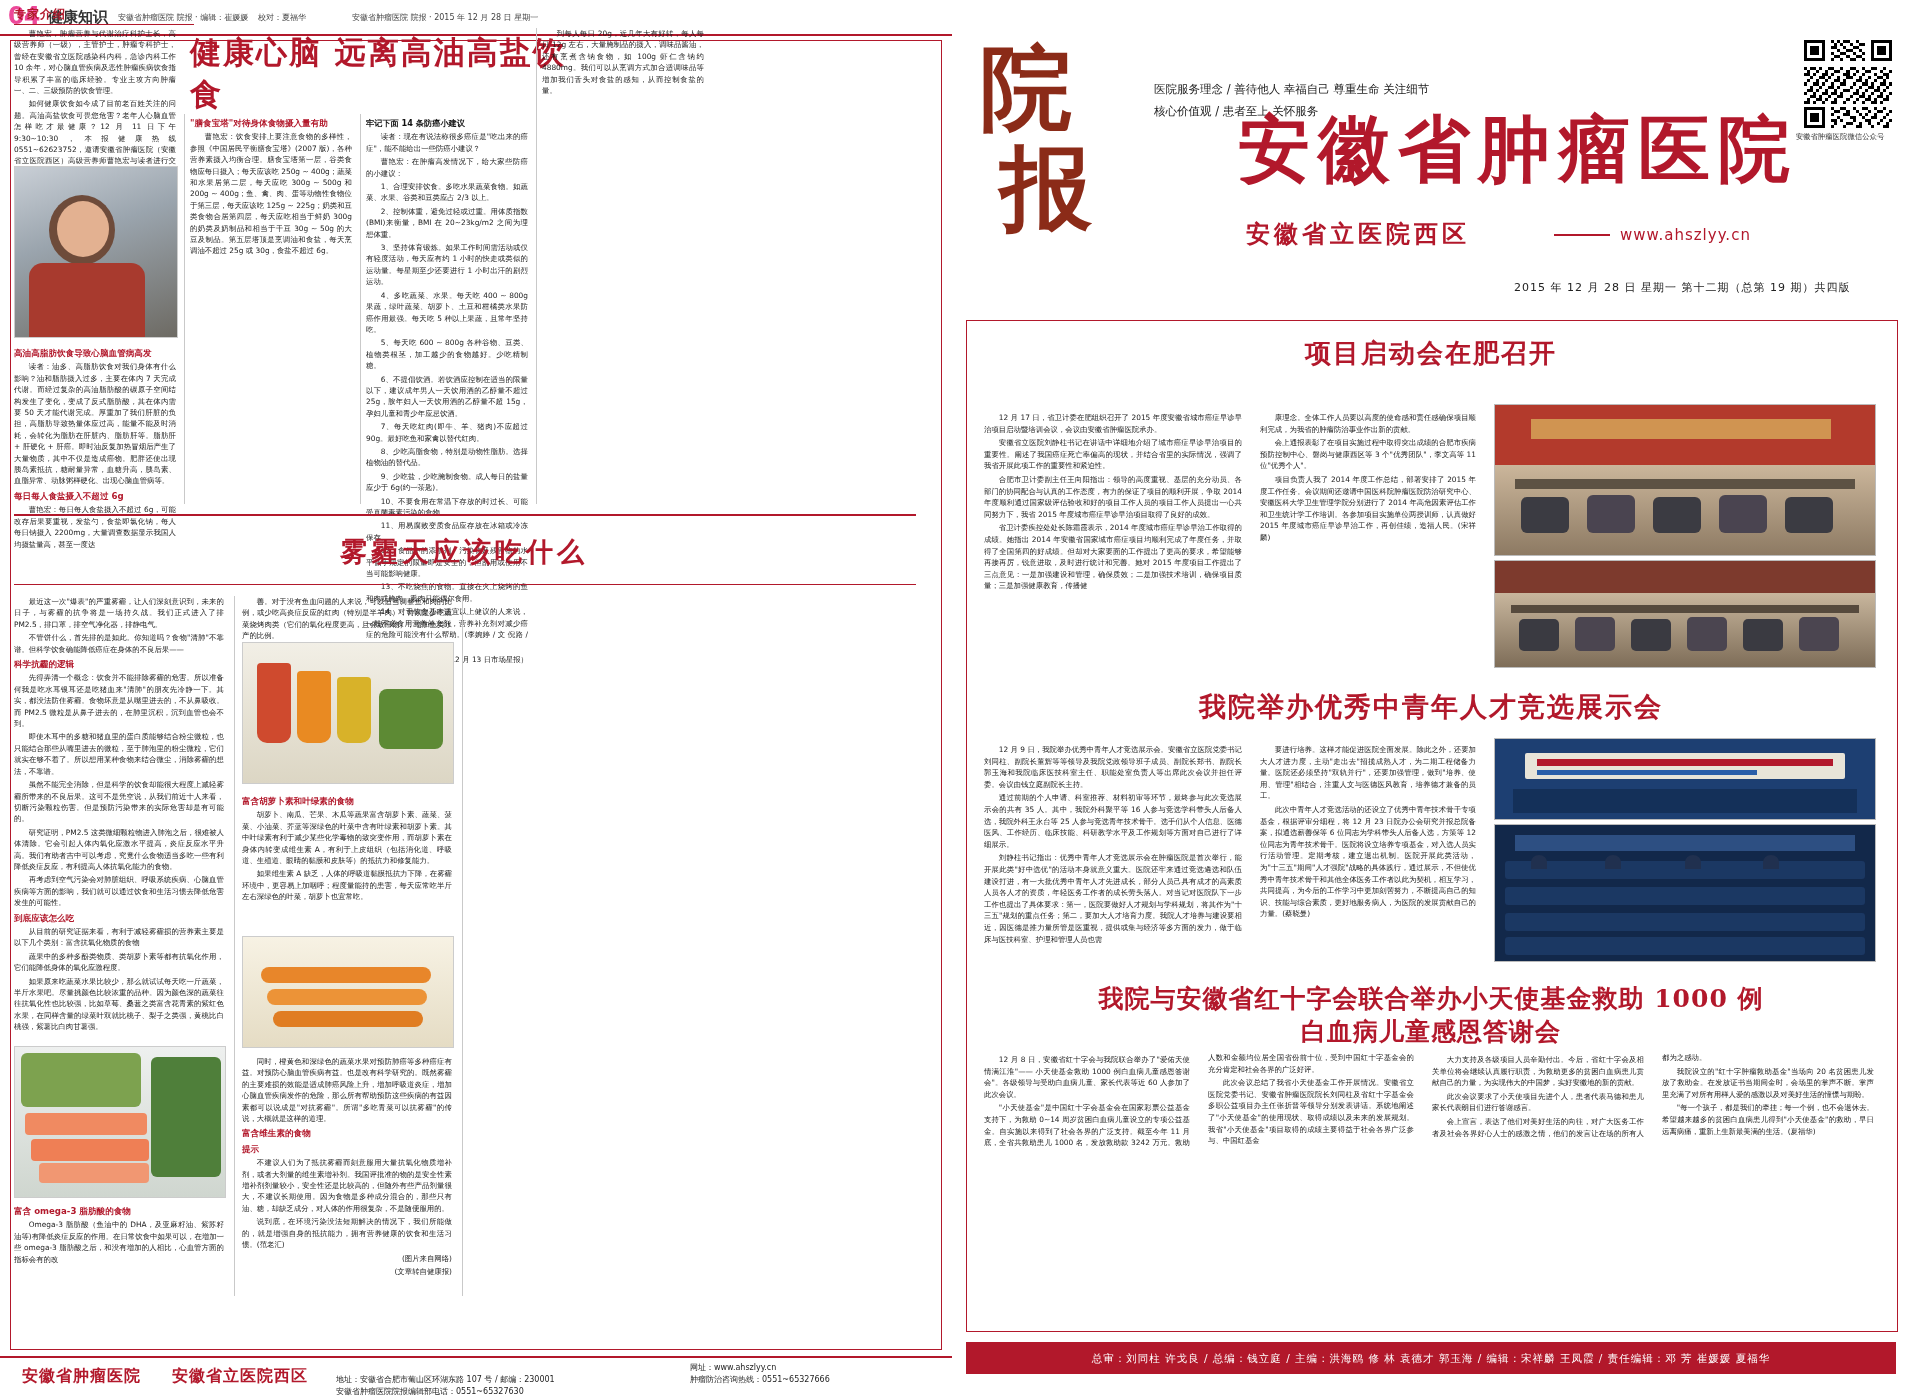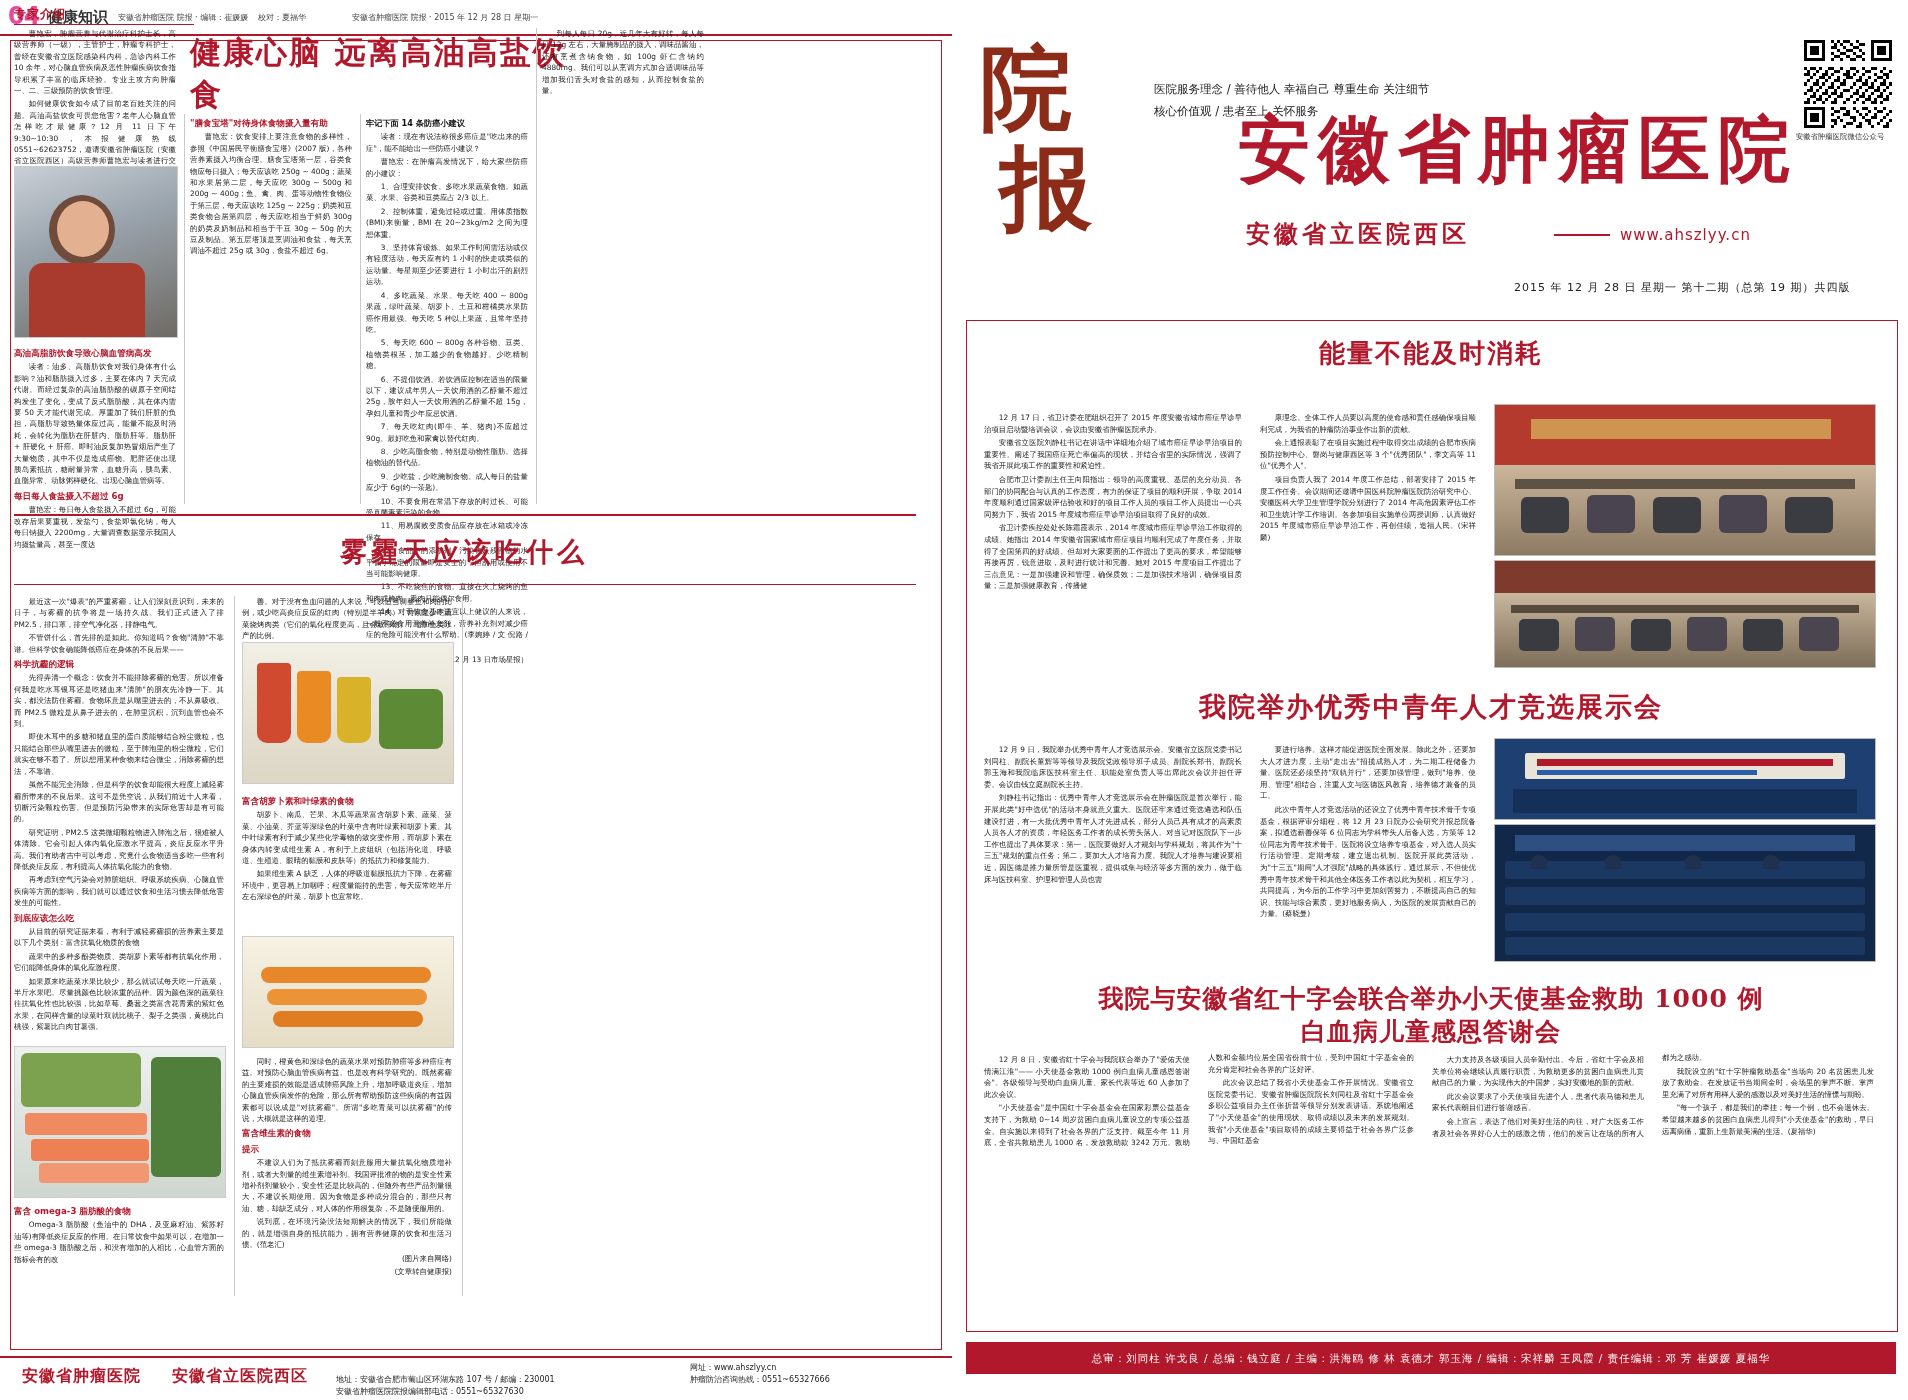--- a/index.html
+++ b/index.html
@@ -440,21 +440,21 @@
       <div class="mh-name">安徽省肿瘤医院</div>
       <div class="mh-sub">安徽省立医院西区</div>
       <div class="mh-url-line"></div>
       <div class="mh-url">www.ahszlyy.cn</div>
       <div class="mh-date">2015 年 12 月 28 日  星期一    第十二期（总第 19 期）共四版</div>
     </div>
 
     <div class="rp-frame"></div>
 
     <div class="rp-headline" style="left:34px;top:336px;width:886px;font-size:26px;line-height:34px;letter-spacing:2px;">
-      <div>能量不能及时消耗</div>
+      <div>项目启动会在肥召开</div>
     </div>
 
     <div class="rp-col" style="left:30px;top:410px;width:258px;">
       <p>12 月 17 日，省卫计委在肥组织召开了 2015 年度安徽省城市癌症早诊早治项目启动暨培训会议，会议由安徽省肿瘤医院承办。</p>
       <p>安徽省立医院刘静柱书记在讲话中详细地介绍了城市癌症早诊早治项目的重要性。阐述了我国癌症死亡率偏高的现状，并结合省里的实际情况，强调了我省开展此项工作的重要性和紧迫性。</p>
       <p>合肥市卫计委副主任王向阳指出：领导的高度重视、基层的充分动员、各部门的协同配合与认真的工作态度，有力的保证了项目的顺利开展，争取 2014 年度顺利通过国家级评估验收和好的项目工作人员的项目工作人员提出一心共同努力下，我省 2015 年度城市癌症早诊早治项目取得了良好的成效。</p>
       <p>省卫计委疾控处处长陈霜霞表示，2014 年度城市癌症早诊早治工作取得的成绩。她指出 2014 年安徽省国家城市癌症项目均顺利完成了年度任务，并取得了全国第四的好成绩。但却对大家要面的工作提出了更高的要求，希望能够再接再厉，锐意进取，及时进行统计和完善。她对 2015 年度项目工作提出了三点意见：一是加强建设和管理，确保质效；二是加强技术培训，确保项目质量；三是加强健康教育，传播健</p>
     </div>
 
     <div class="rp-col" style="left:306px;top:410px;width:216px;">
@@ -484,20 +484,21 @@
       <div style="position:absolute;left:136px;top:58px;width:40px;height:32px;background:#3a3a41;border-radius:5px;"></div>
       <div style="position:absolute;left:192px;top:56px;width:40px;height:34px;background:#4b4550;border-radius:5px;"></div>
       <div style="position:absolute;left:248px;top:58px;width:40px;height:32px;background:#3a3a41;border-radius:5px;"></div>
       <div style="position:absolute;left:304px;top:56px;width:40px;height:34px;background:#4b4550;border-radius:5px;"></div>
     </div>
 
     <div class="rp-headline" style="left:34px;top:690px;width:886px;font-size:27px;line-height:34px;letter-spacing:2px;">我院举办优秀中青年人才竞选展示会</div>
 
     <div class="rp-col" style="left:30px;top:742px;width:258px;">
       <p>12 月 9 日，我院举办优秀中青年人才竞选展示会。安徽省立医院党委书记刘同柱、副院长董辉等等领导及我院党政领导班子成员、副院长郑书、副院长郭玉海和我院临床医技科室主任、职能处室负责人等出席此次会议并担任评委。会议由钱立庭副院长主持。</p>
+      <p>通过前期的个人申请、科室推荐、材料初审等环节，最终参与此次竞选展示会的共有 35 人。其中，我院外科聚平等 16 人参与竞选学科带头人后备人选，我院外科王永台等 25 人参与竞选青年技术骨干。选手们从个人信息、医德医风、工作经历、临床技能、科研教学水平及工作规划等方面对自己进行了详细展示。</p>
       <p>刘静柱书记指出：优秀中青年人才竞选展示会在肿瘤医院是首次举行，能开展此类"好中选优"的活动本身就意义重大。医院还牢来通过竞选遴选和队伍建设打进，有一大批优秀中青年人才先进成长，部分人员己具有成才的高素质人员各人才的资质，年轻医务工作者的成长劳头落人。对当记对医院队下一步工作也提出了具体要求：第一，医院要做好人才规划与学科规划，将其作为"十三五"规划的重点任务；第二，要加大人才培育力度。我院人才培养与建设要相近，因医德是推力量所管是医重视，提供或集与经济等多方面的发力，做于临床与医技科室、护理和管理人员也需</p>
     </div>
 
     <div class="rp-col" style="left:306px;top:742px;width:216px;">
       <p>要进行培养。这样才能促进医院全面发展。除此之外，还要加大人才进力度，主动"走出去"招揽成熟人才，为二期工程储备力量。医院还必须坚持"双轨并行"，还要加强管理，做到"培养、使用、管理"相结合，注重人文与医德医风教育，培养德才兼备的员工。</p>
       <p>此次中青年人才竞选活动的还设立了优秀中青年技术骨干专项基金，根据评审分细程，将 12 月 23 日院办公会研究并报总院备案，拟通选薪善保等 6 位同志为学科带头人后备人选，方策等 12 位同志为青年技术骨干。医院将设立培养专项基金，对入选人员实行活动管理。定期考核，建立退出机制。医院开展此类活动，为"十三五"期间"人才强院"战略的具体践行，通过展示，不但使优秀中青年技术骨干和其他全体医务工作者以此为契机，相互学习，共同提高，为今后的工作学习中更加刻苦努力，不断提高自己的知识、技能与综合素质，更好地服务病人，为医院的发展贡献自己的力量。(蔡晓曼)</p>
     </div>
 
     <div class="imgbox" style="left:540px;top:738px;width:380px;height:80px;">
       <div style="position:absolute;left:0;top:0;right:0;bottom:0;background:#1d3f72;"></div>

